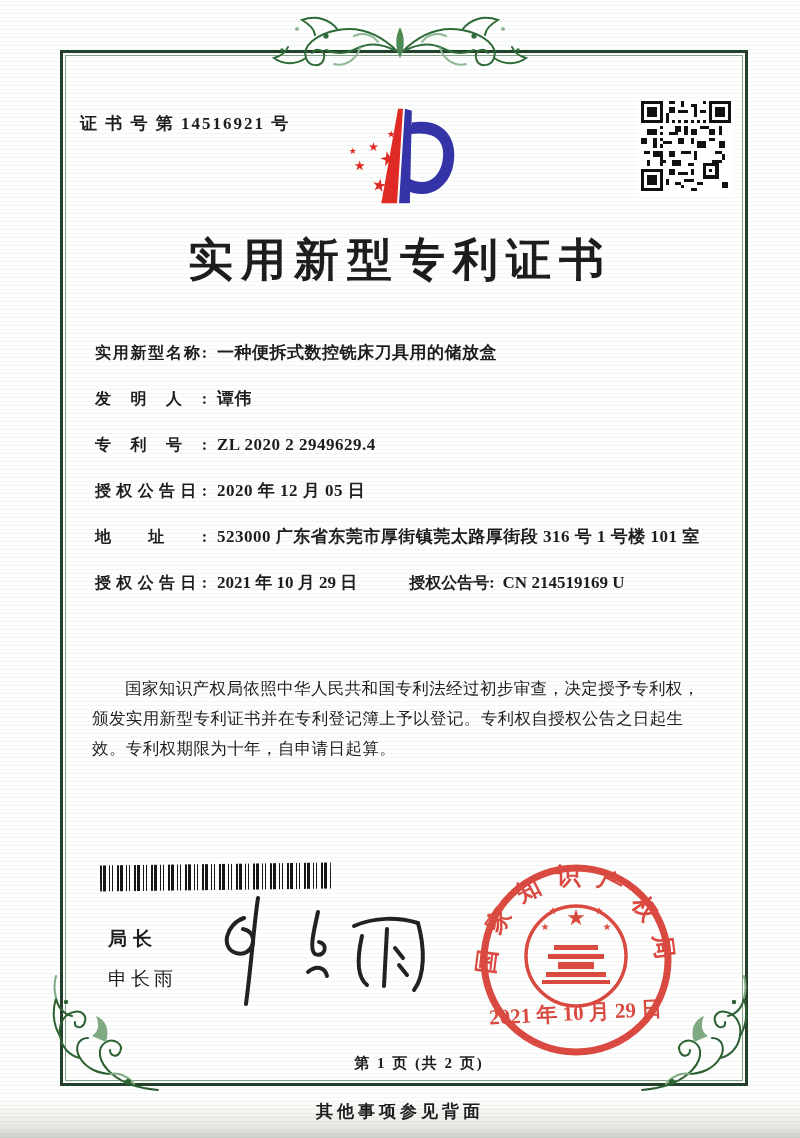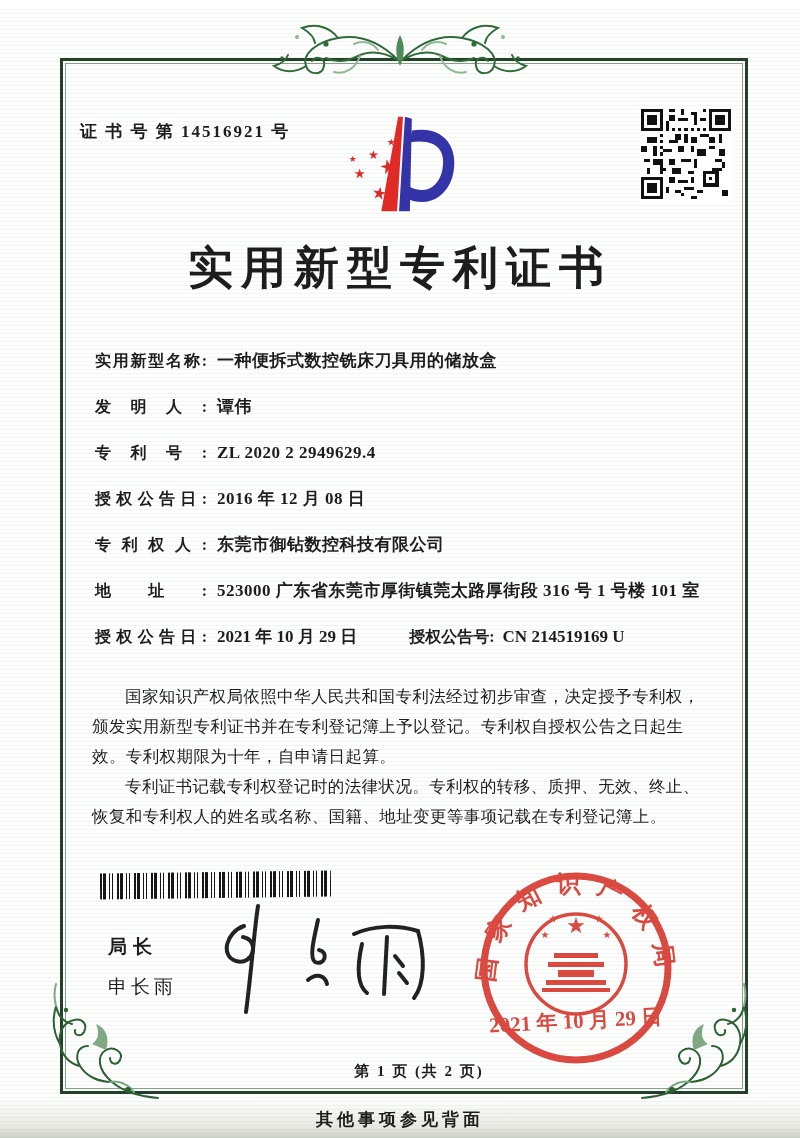--- a/index.html
+++ b/index.html
@@ -2,21 +2,21 @@
 <html><head>
 <meta charset="utf-8">
 <style>
   * { margin:0; padding:0; box-sizing:border-box; }
   html,body { width:800px; height:1138px; }
   body {
     font-family:"Liberation Serif","DejaVu Serif",serif;
     background:linear-gradient(180deg,#ffffff 0%,#ffffff 96.5%,#e9e9e4 99%,#cfcfca 100%);
     position:relative; overflow:hidden; color:#1d1d1d;
   }
-  .paper { position:absolute; inset:0;margin-top:8px; }
+  .paper { position:absolute; inset:0; }
   
   .paper::before {
     content:""; position:absolute; inset:0;
     background:repeating-linear-gradient(0deg, rgba(120,170,135,0.10) 0 1px, transparent 1px 4px);
     pointer-events:none; z-index:0;
   }
   .frame { position:absolute; left:60px; top:50px; width:688px; height:1036px;
     border:3px solid #24402a; z-index:1; }
   .frame-inner { position:absolute; inset:2px; border:1px solid #84a287; }
   .abs { position:absolute; z-index:2; }
@@ -229,43 +229,38 @@
     <div class="frow">
       <span class="flabel">发明人:</span>
       <span class="fvalue">谭伟</span>
     </div>
     <div class="frow">
       <span class="flabel">专利号:</span>
       <span class="fvalue">ZL 2020 2 2949629.4</span>
     </div>
     <div class="frow">
       <span class="flabel">授权公告日:</span>
-      <span class="fvalue">2016 年 12 月 08 日</span>
-    </div>
-    <div class="frow">
-      <span class="flabel">专利权人:</span>
-      <span class="fvalue">东莞市御钻数控科技有限公司</span>
+      <span class="fvalue">2020 年 12 月 05 日</span>
     </div>
     <div class="frow">
       <span class="flabel">地址:</span>
       <span class="fvalue">523000 广东省东莞市厚街镇莞太路厚街段 316 号 1 号楼 101 室</span>
     </div>
     <div class="frow frow2">
       <span class="flabel">授权公告日:</span>
       <span>2021 年 10 月 29 日</span>
       <span class="pair2">
         <span class="flabel2">授权公告号:</span>
         <span>CN 214519169 U</span>
       </span>
     </div>
   </div>
 
   <div class="abs paras">
     <p>国家知识产权局依照中华人民共和国专利法经过初步审查，决定授予专利权，颁发实用新型专利证书并在专利登记簿上予以登记。专利权自授权公告之日起生效。专利权期限为十年，自申请日起算。</p>
-    <p>专利证书记载专利权登记时的法律状况。专利权的转移、质押、无效、终止、恢复和专利权人的姓名或名称、国籍、地址变更等事项记载在专利登记簿上。</p>
   </div>
 
   <div class="abs barcode"></div>
 
   <div class="abs signer-title">局长</div>
   <div class="abs signer-name">申长雨</div>
 
   <svg class="abs signature" viewBox="0 0 220 118">
     <g stroke="#222" stroke-width="4" fill="none" stroke-linecap="round" stroke-linejoin="round">
       <path d="M46,6 C42,32 40,66 34,112"></path>

